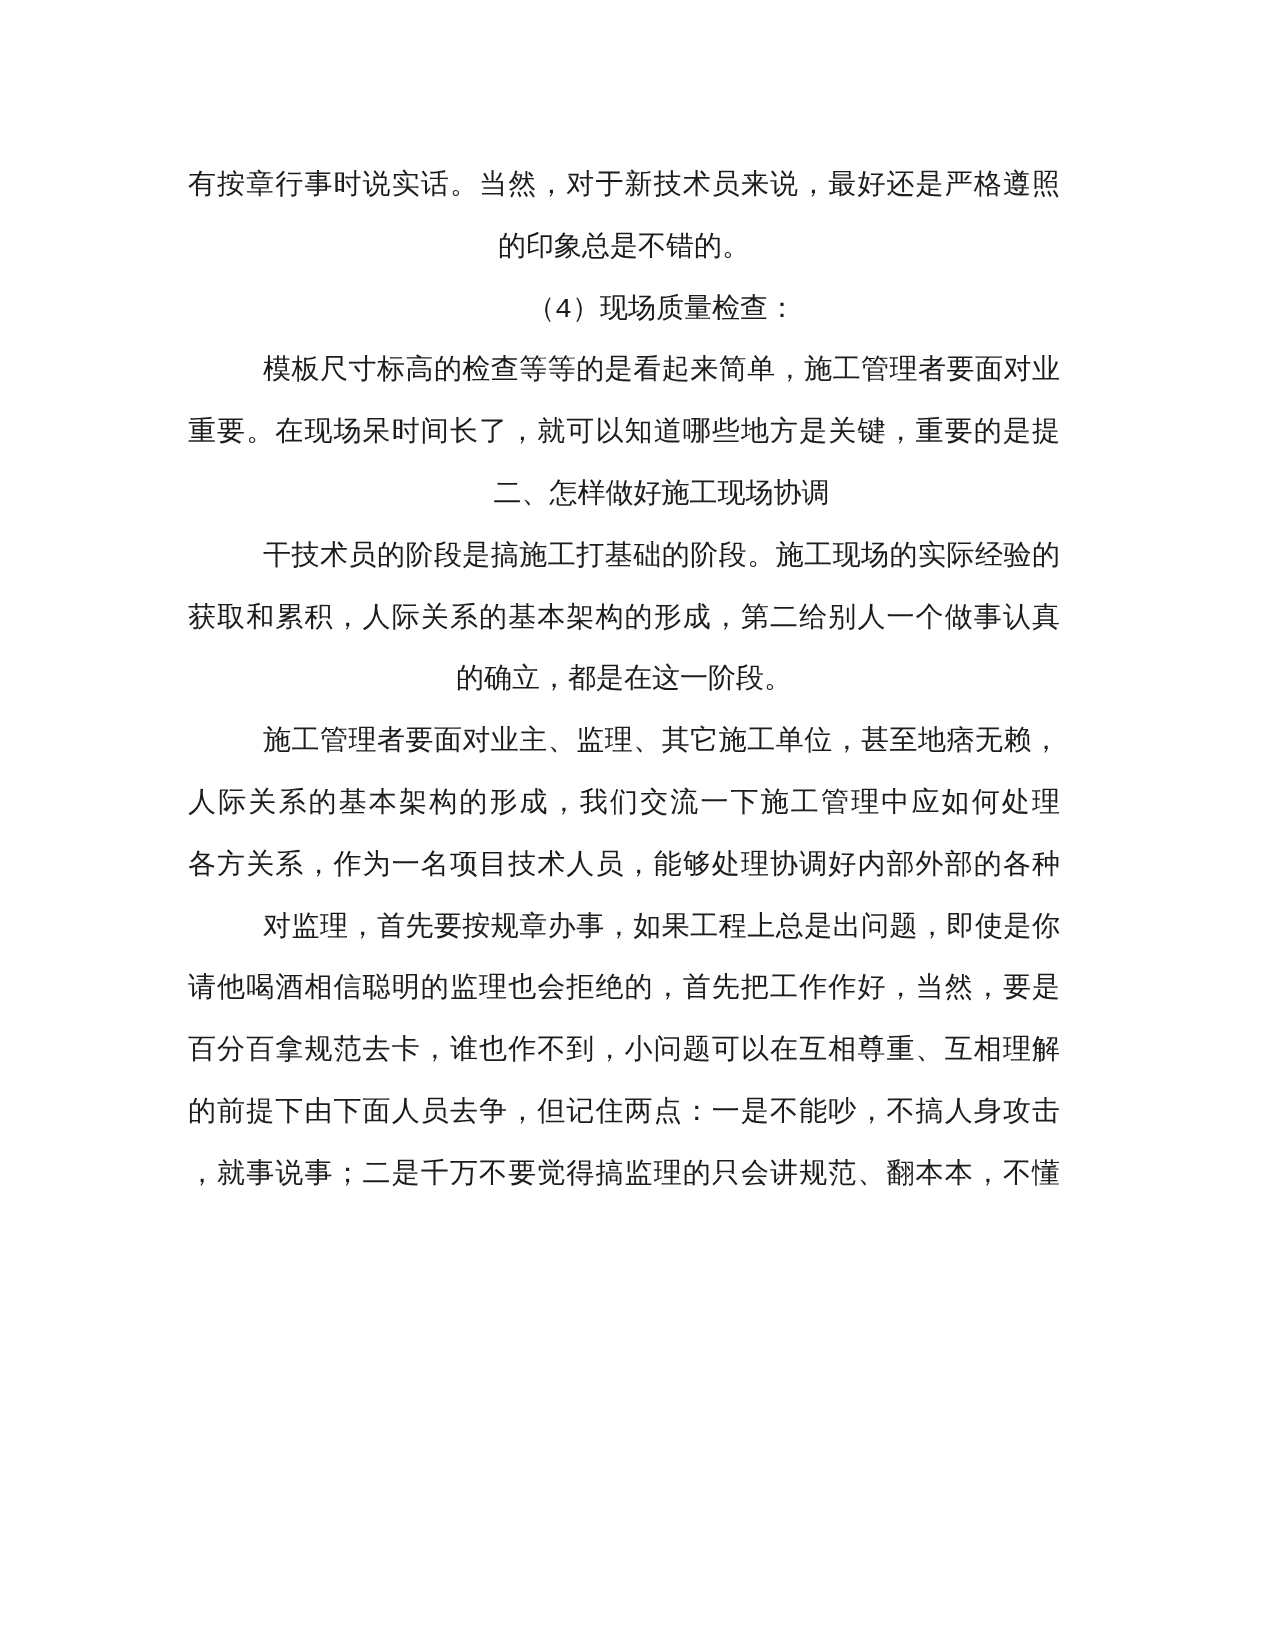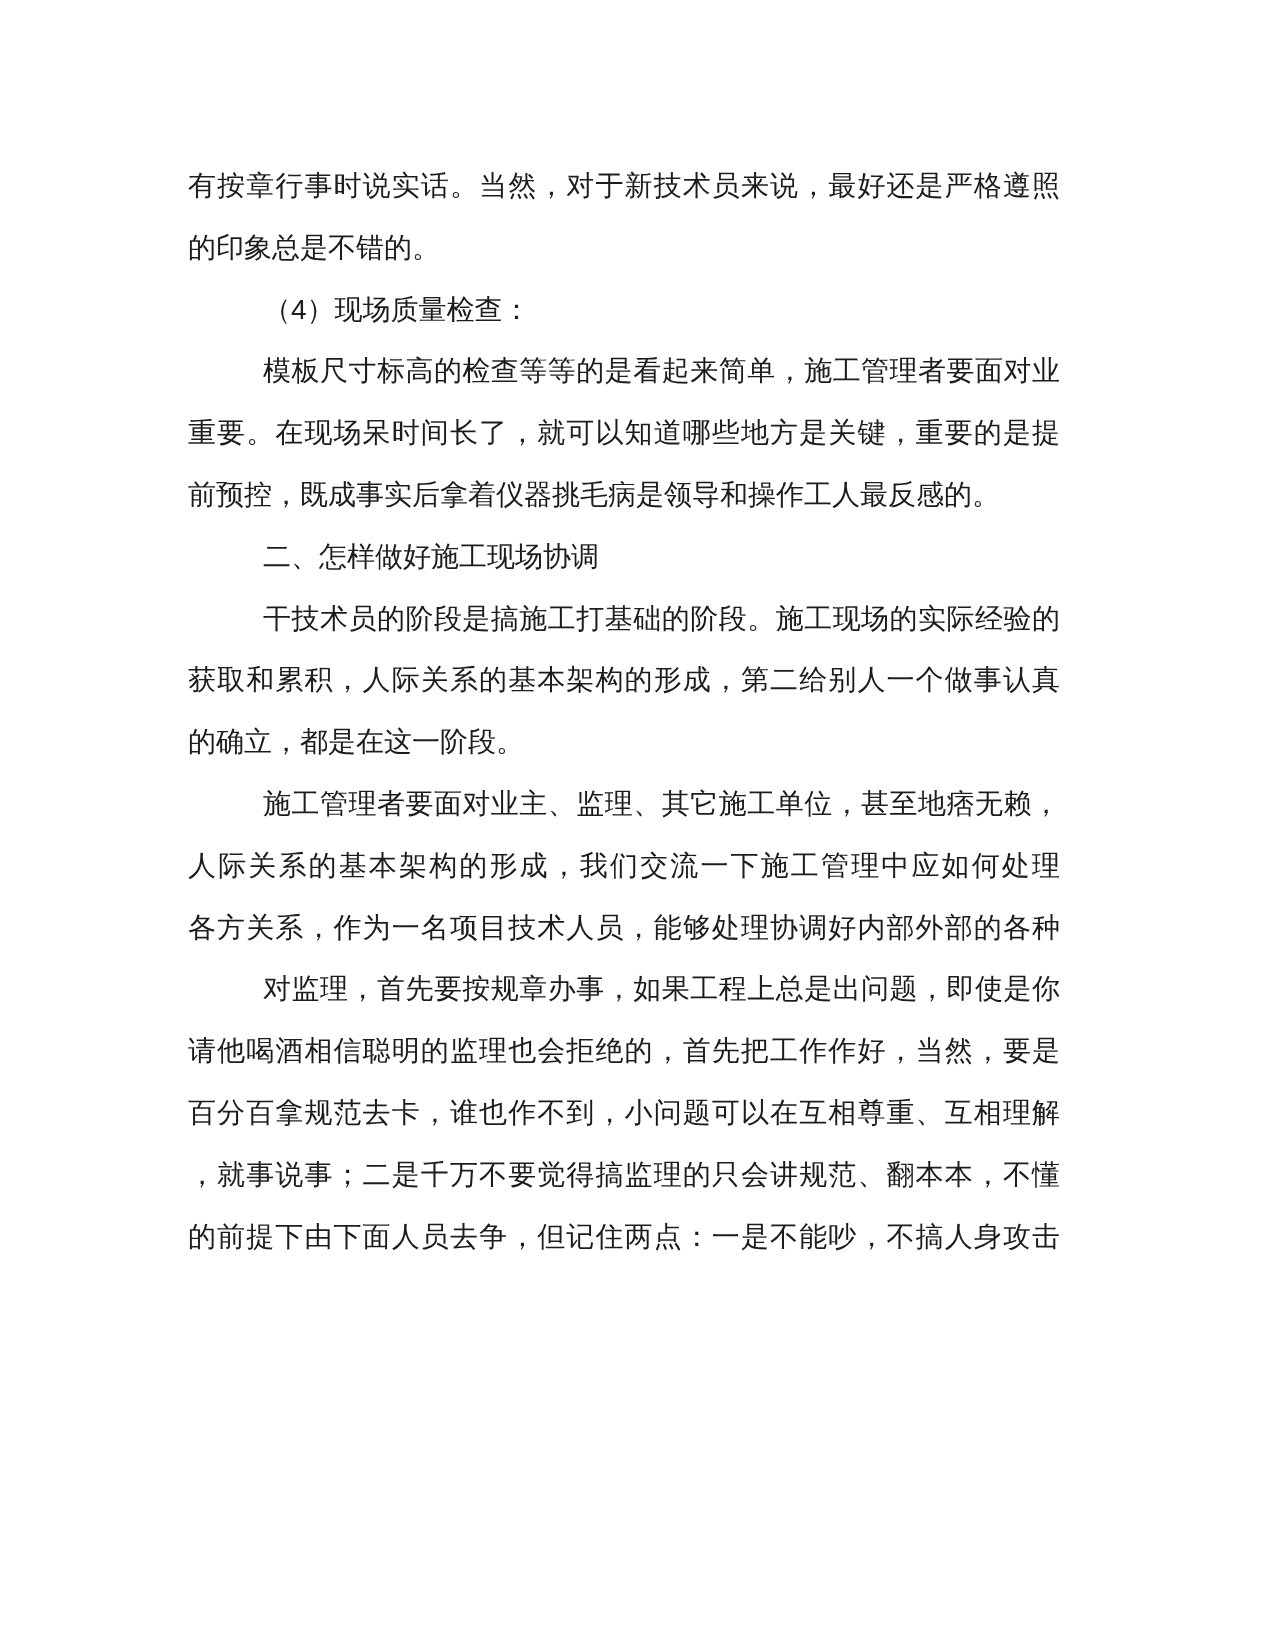--- a/index.html
+++ b/index.html
@@ -19,30 +19,30 @@
     top: 0;
     width: 1275px;
     height: 1650px;
     background: #ffffff;
   }
   .text-block {
     position: absolute;
     left: 188px;
     top: 155px;
     width: 872px;
-    font-family: Liberation Sans, sans-serif;
+    font-family: Liberation Mono, monospace;
     font-size: 28px;
     font-weight: 400;
     color: #1c1c1c;
     line-height: 61.8px;
   }
   .line {
     height: 61.8px;
     overflow: hidden;
-    text-align: left;
+    text-align: center;
   }
   
   .j {
     text-align: justify;
     text-align-last: justify;
     -moz-text-align-last: justify;
   }
   
   .ind {
     text-indent: 75px;
@@ -51,27 +51,26 @@
 </head>
 <body>
 
 <div class="page">
   <div class="text-block">
     <div class="line j">有按章行事时说实话。当然，对于新技术员来说，最好还是严格遵照</div>
     <div class="line">的印象总是不错的。</div>
     <div class="line ind">（4）现场质量检查：</div>
     <div class="line ind j">模板尺寸标高的检查等等的是看起来简单，施工管理者要面对业主</div>
     <div class="line j">重要。在现场呆时间长了，就可以知道哪些地方是关键，重要的是提</div>
-    <div class="line">前预控，既成事实后拿着仪器挑毛病是领导和操作工人最反感的。</div>
     <div class="line ind">二、怎样做好施工现场协调</div>
     <div class="line ind j">干技术员的阶段是搞施工打基础的阶段。施工现场的实际经验的</div>
     <div class="line j">获取和累积，人际关系的基本架构的形成，第二给别人一个做事认真</div>
     <div class="line">的确立，都是在这一阶段。</div>
     <div class="line ind j">施工管理者要面对业主、监理、其它施工单位，甚至地痞无赖，</div>
     <div class="line j">人际关系的基本架构的形成，我们交流一下施工管理中应如何处理</div>
     <div class="line j">各方关系，作为一名项目技术人员，能够处理协调好内部外部的各种</div>
     <div class="line ind j">对监理，首先要按规章办事，如果工程上总是出问题，即使是你</div>
     <div class="line j">请他喝酒相信聪明的监理也会拒绝的，首先把工作作好，当然，要是</div>
     <div class="line j">百分百拿规范去卡，谁也作不到，小问题可以在互相尊重、互相理解</div>
+    <div class="line j">的前提下由下面人员去争，但记住两点：一是不能吵，不搞人身攻击</div>
     <div class="line j">，就事说事；二是千万不要觉得搞监理的只会讲规范、翻本本，不懂</div>
-    <div class="line j">的前提下由下面人员去争，但记住两点：一是不能吵，不搞人身攻击</div>
   </div>
 </div>
 
 </body></html>

